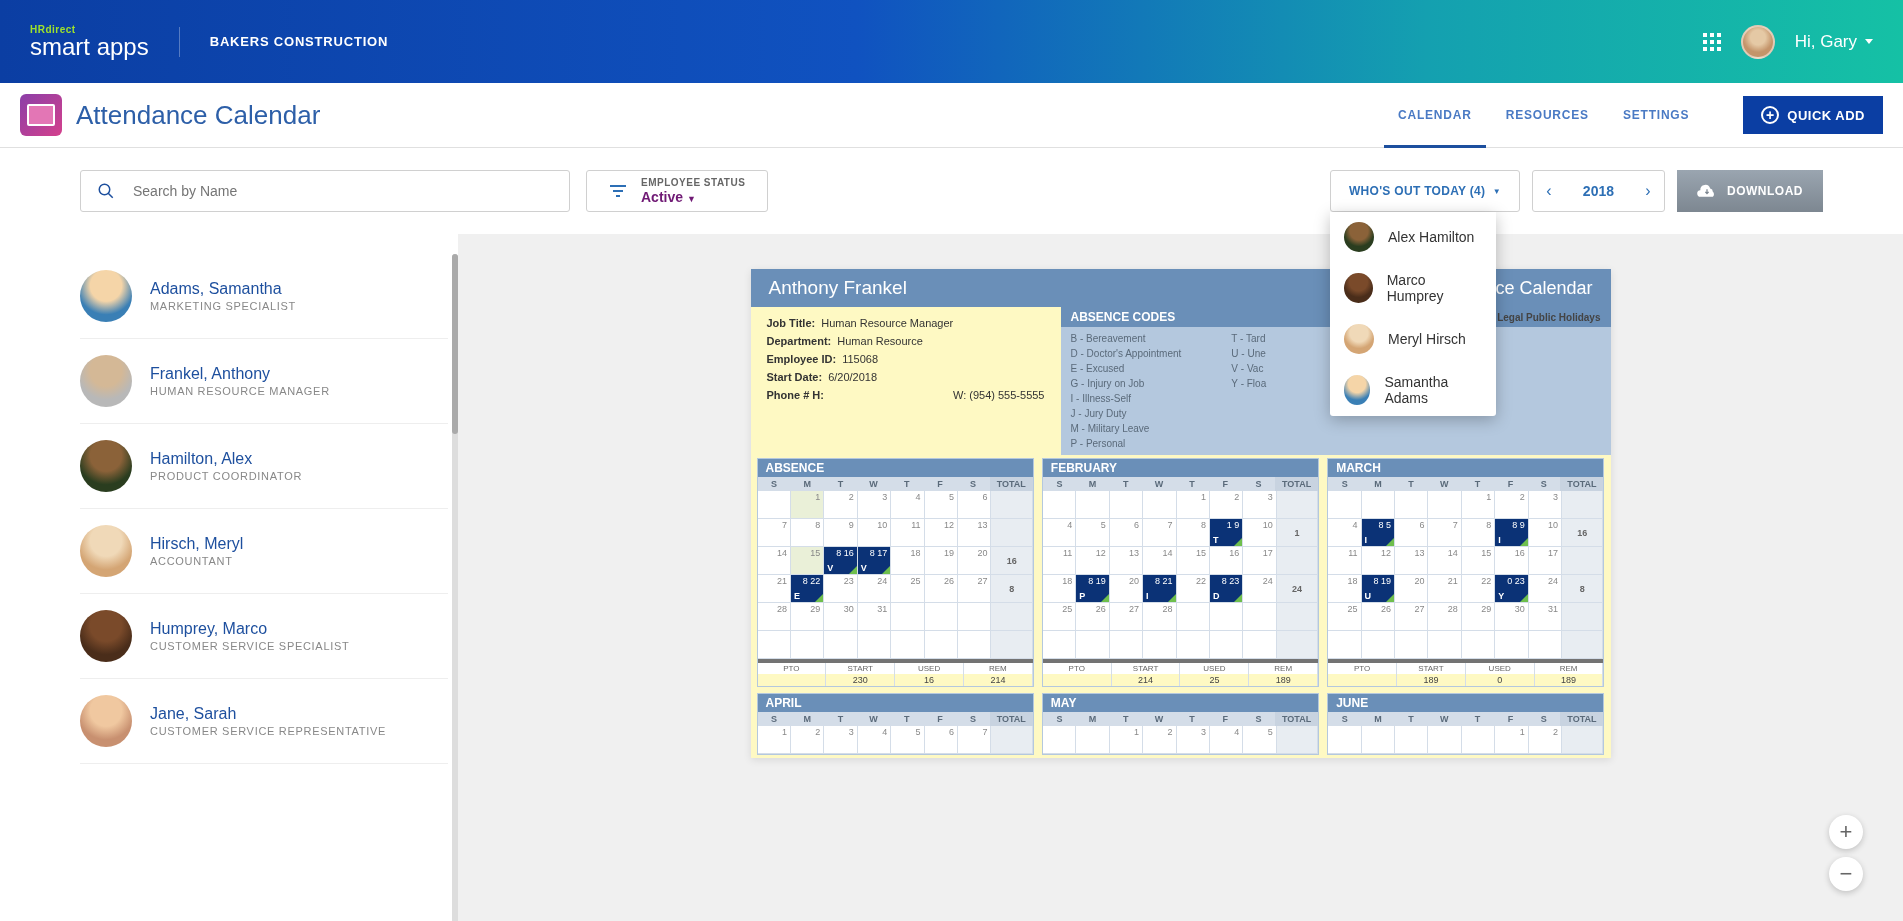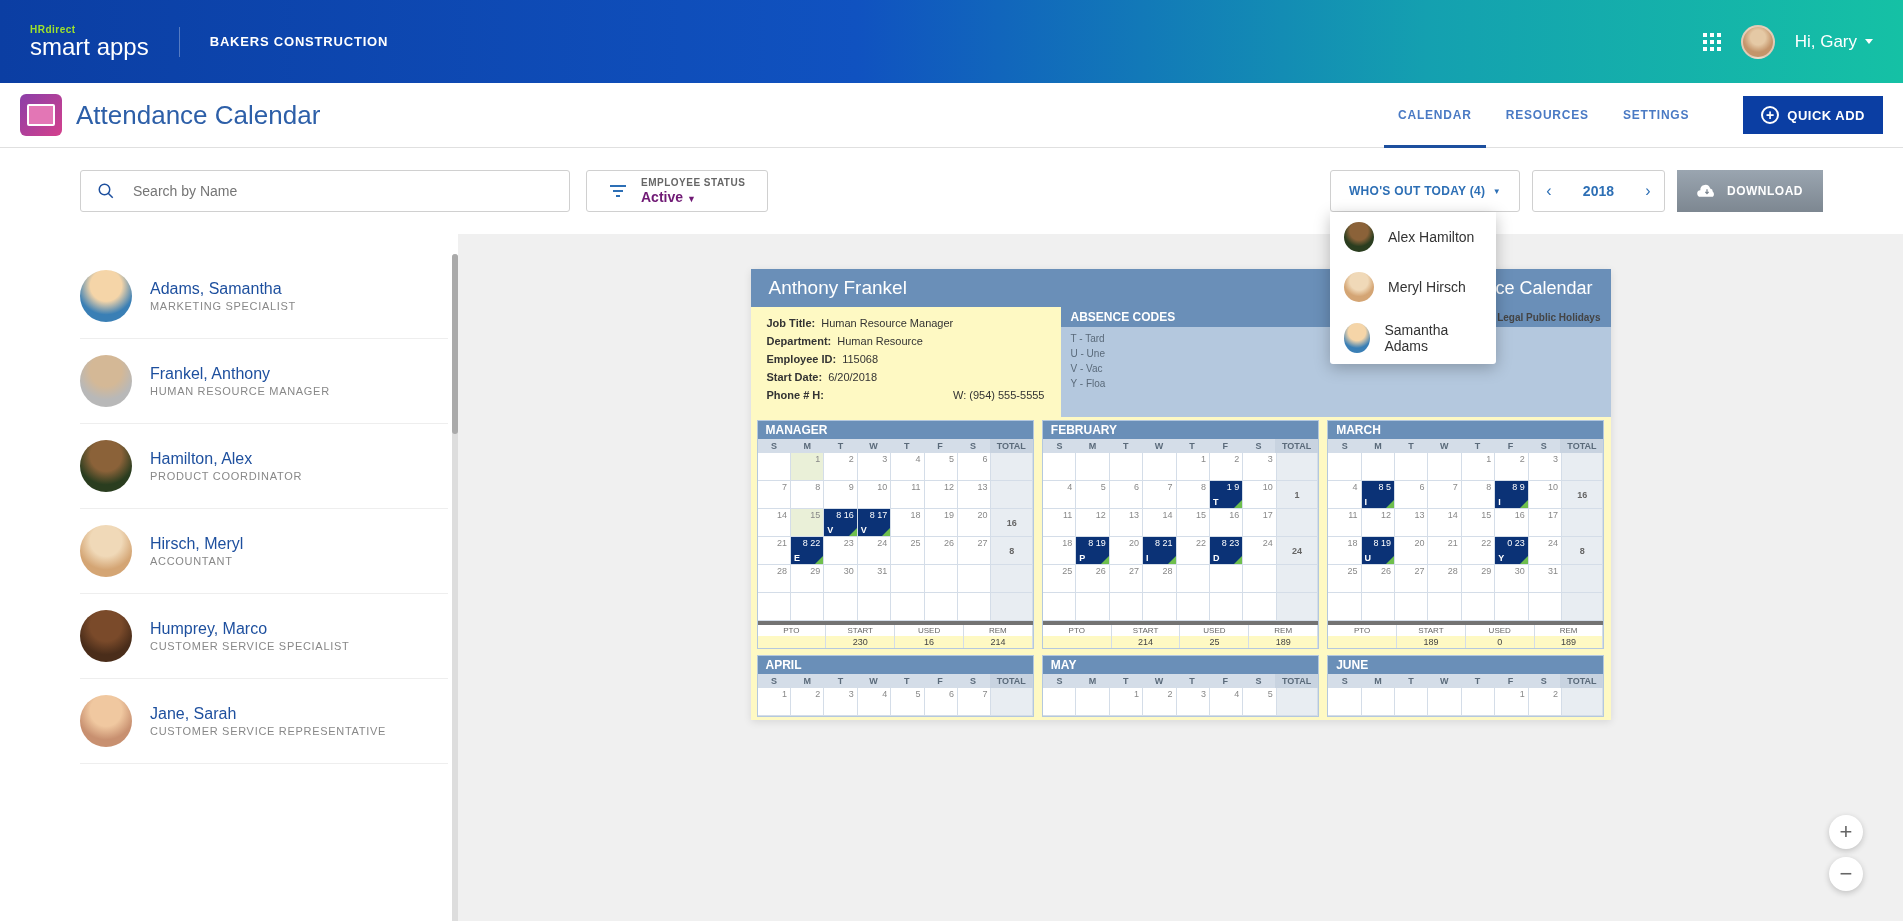--- a/index.html
+++ b/index.html
@@ -169,20 +169,24 @@
     <div style="position:relative">
       <div class="whos-out">
         <span>WHO'S OUT TODAY (4)</span>&nbsp;&nbsp;<span style="font-size:8px">▼</span>
       </div>
       <div class="dropdown" id="dd">
           <div class="dd-item">
             <div class="dd-avatar av1"></div>
             <span class="dd-name">Alex Hamilton</span>
           </div>
           <div class="dd-item">
+            <div class="dd-avatar av2"></div>
+            <span class="dd-name">Marco Humprey</span>
+          </div>
+          <div class="dd-item">
             <div class="dd-avatar av3"></div>
             <span class="dd-name">Meryl Hirsch</span>
           </div>
           <div class="dd-item">
             <div class="dd-avatar av4"></div>
             <span class="dd-name">Samantha Adams</span>
           </div>
         </div>
     </div>
     <div class="year-picker">
@@ -268,32 +272,42 @@
         <div class="codes">
           <div class="codes-title">
               <span>ABSENCE CODES</span>
               <span class="legend">
                 <span class="legend-sq"></span>
                 <span>= Legal Public Holidays</span>
               </span>
             </div>
           <div class="codes-body" id="codes">
               <div class="codes-col">
+                <div>B - Bereavement</div>
+                <div>D - Doctor's Appointment</div>
+                <div>E - Excused</div>
+                <div>G - Injury on Job</div>
+                <div>I - Illness-Self</div>
+                <div>J - Jury Duty</div>
+                <div>M - Military Leave</div>
+                <div>P - Personal</div>
+              </div>
+              <div class="codes-col">
                 <div>T - Tard</div>
                 <div>U - Une</div>
                 <div>V - Vac</div>
                 <div>Y - Floa</div>
               </div>
             </div>
         </div>
       </div>
       <div id="months1">
           <div class="months">
             <div class="month">
-              <div class="month-title">MANAGER</div>
+              <div class="month-title">ABSENCE</div>
               <div class="dow">
                 <span>S</span>
                 <span>M</span>
                 <span>T</span>
                 <span>W</span>
                 <span>T</span>
                 <span>F</span>
                 <span>S</span>
                 <span>TOTAL</span>
               </div>

